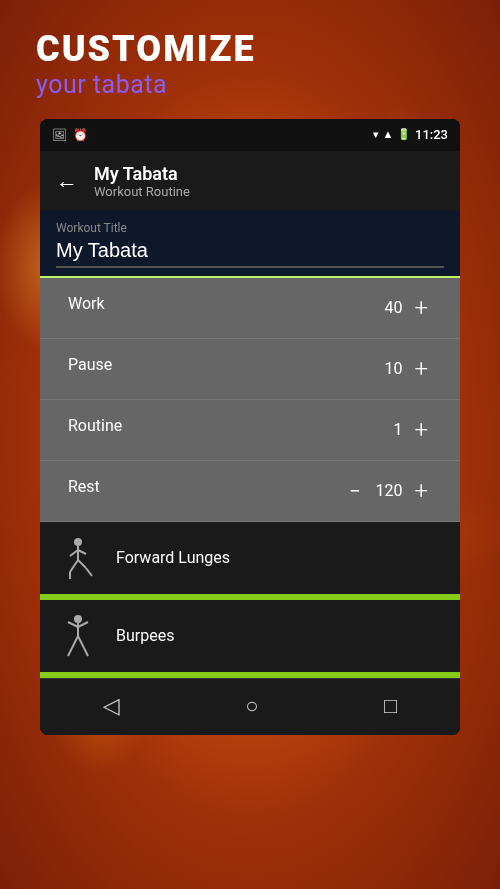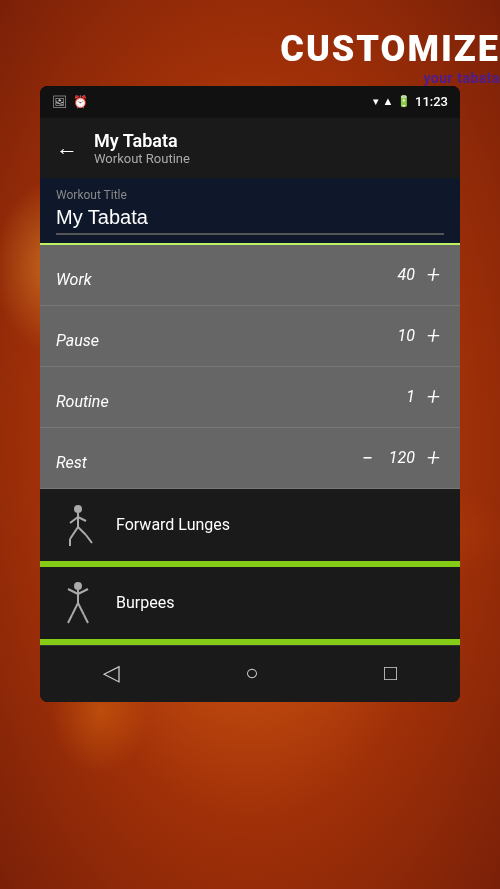--- a/index.html
+++ b/index.html
@@ -29,37 +29,39 @@
         radial-gradient(ellipse 80px 120px at 10% 30%, rgba(255,180,60,0.4) 0%, transparent 70%),
         radial-gradient(ellipse 60px 100px at 80% 20%, rgba(255,160,40,0.3) 0%, transparent 70%),
         radial-gradient(ellipse 100px 80px at 50% 70%, rgba(200,80,10,0.5) 0%, transparent 70%),
         radial-gradient(ellipse 70px 90px at 20% 80%, rgba(255,140,20,0.3) 0%, transparent 70%),
         radial-gradient(ellipse 90px 60px at 90% 60%, rgba(180,60,10,0.4) 0%, transparent 70%);
     }
 
     .header-text {
       position: relative;
       z-index: 1;
-      text-align: right;
+      text-align: left;
       padding-top: 30px;
+      padding-bottom: 20px;
+      margin-left: 36px;
     }
 
     .header-customize {
       font-size: 36px;
       font-weight: 900;
       color: white;
       letter-spacing: 2px;
       text-transform: uppercase;
       line-height: 1.1;
     }
 
     .header-subtitle {
-      font-size: 14px;
-      font-weight: 700;
-      color: #4c1d95;
+      font-size: 25px;
+      font-weight: 400;
+      color: #8b5cf6;
       letter-spacing: 0.5px;
     }
 
     .phone-frame {
       position: relative;
       z-index: 1;
       margin: 0 auto;
       width: 420px;
       background: #000;
       border-radius: 8px;
@@ -159,25 +161,24 @@
       outline: none;
     }
 
     
     .settings-section {
       background: #666;
     }
 
     .setting-row {
       display: flex;
-      align-items: flex-end;
+      align-items: flex-start;
       justify-content: space-between;
-      padding: 16px 16px;
+      padding: 16px 28px;
       border-bottom: 1px solid #777;
-      font-style: italic;
     }
 
     .setting-label {
       color: white;
       font-size: 16px;
       font-weight: 400;
     }
 
     .setting-controls {
       display: flex;

